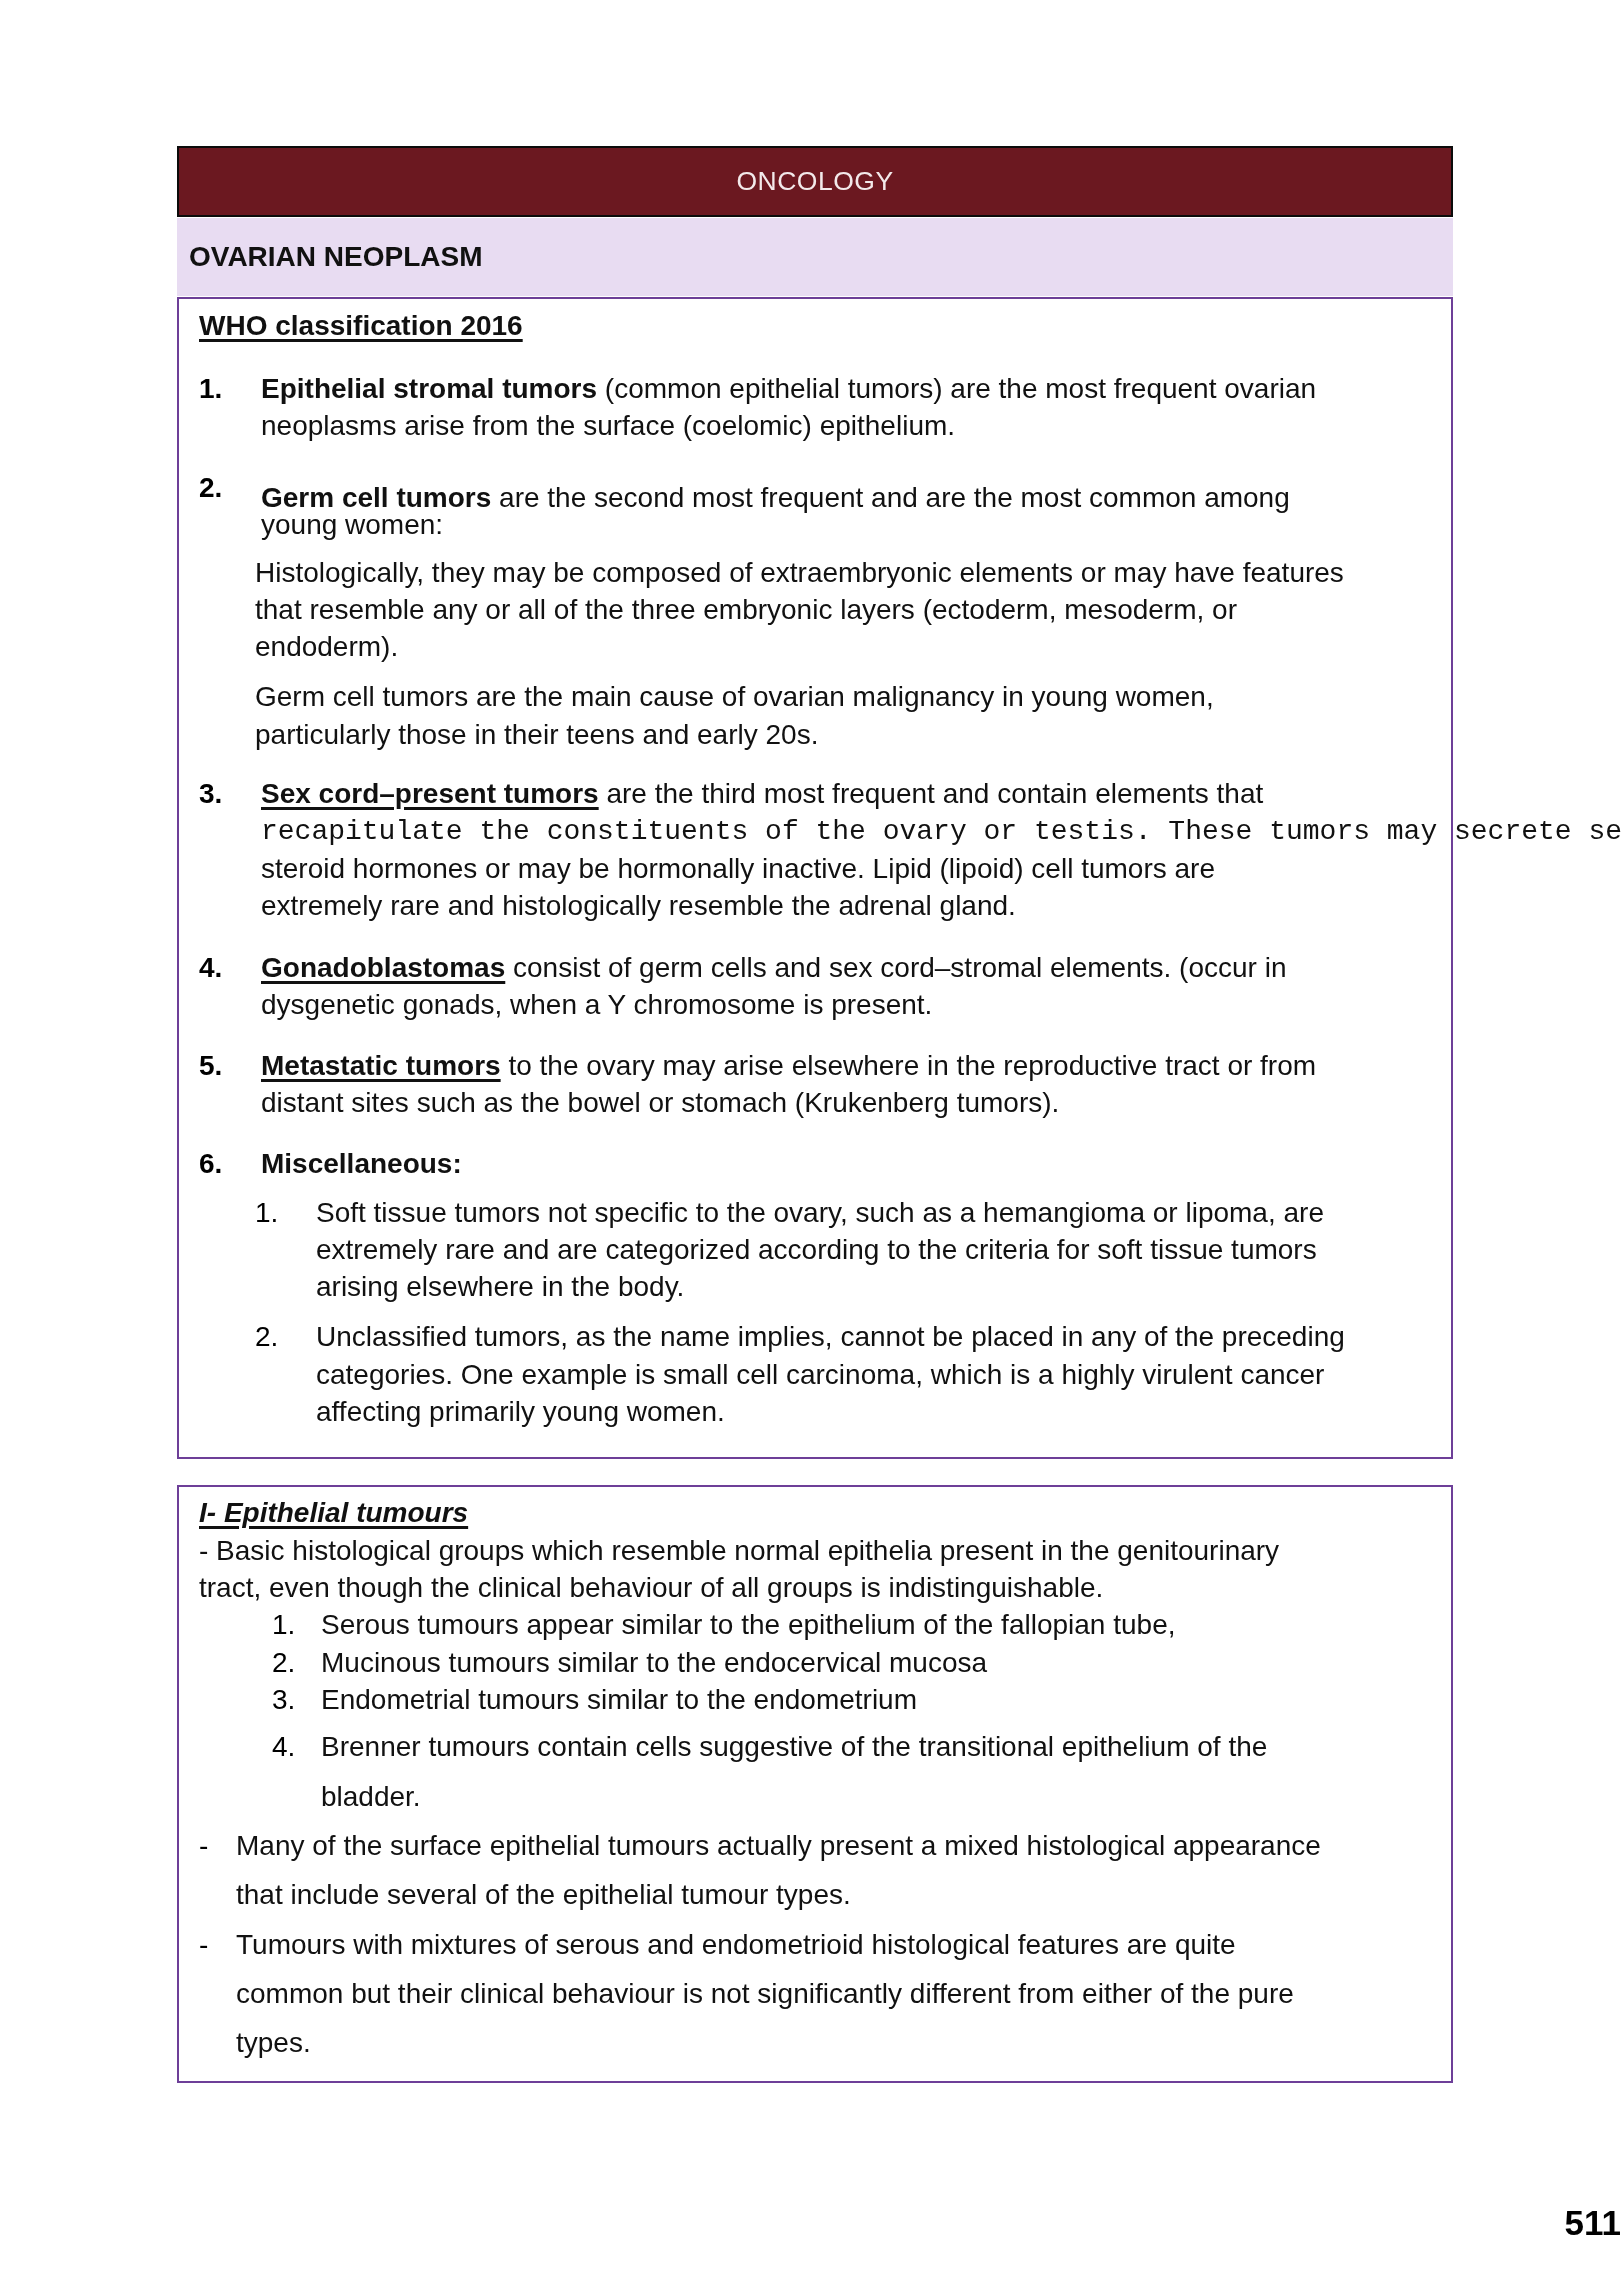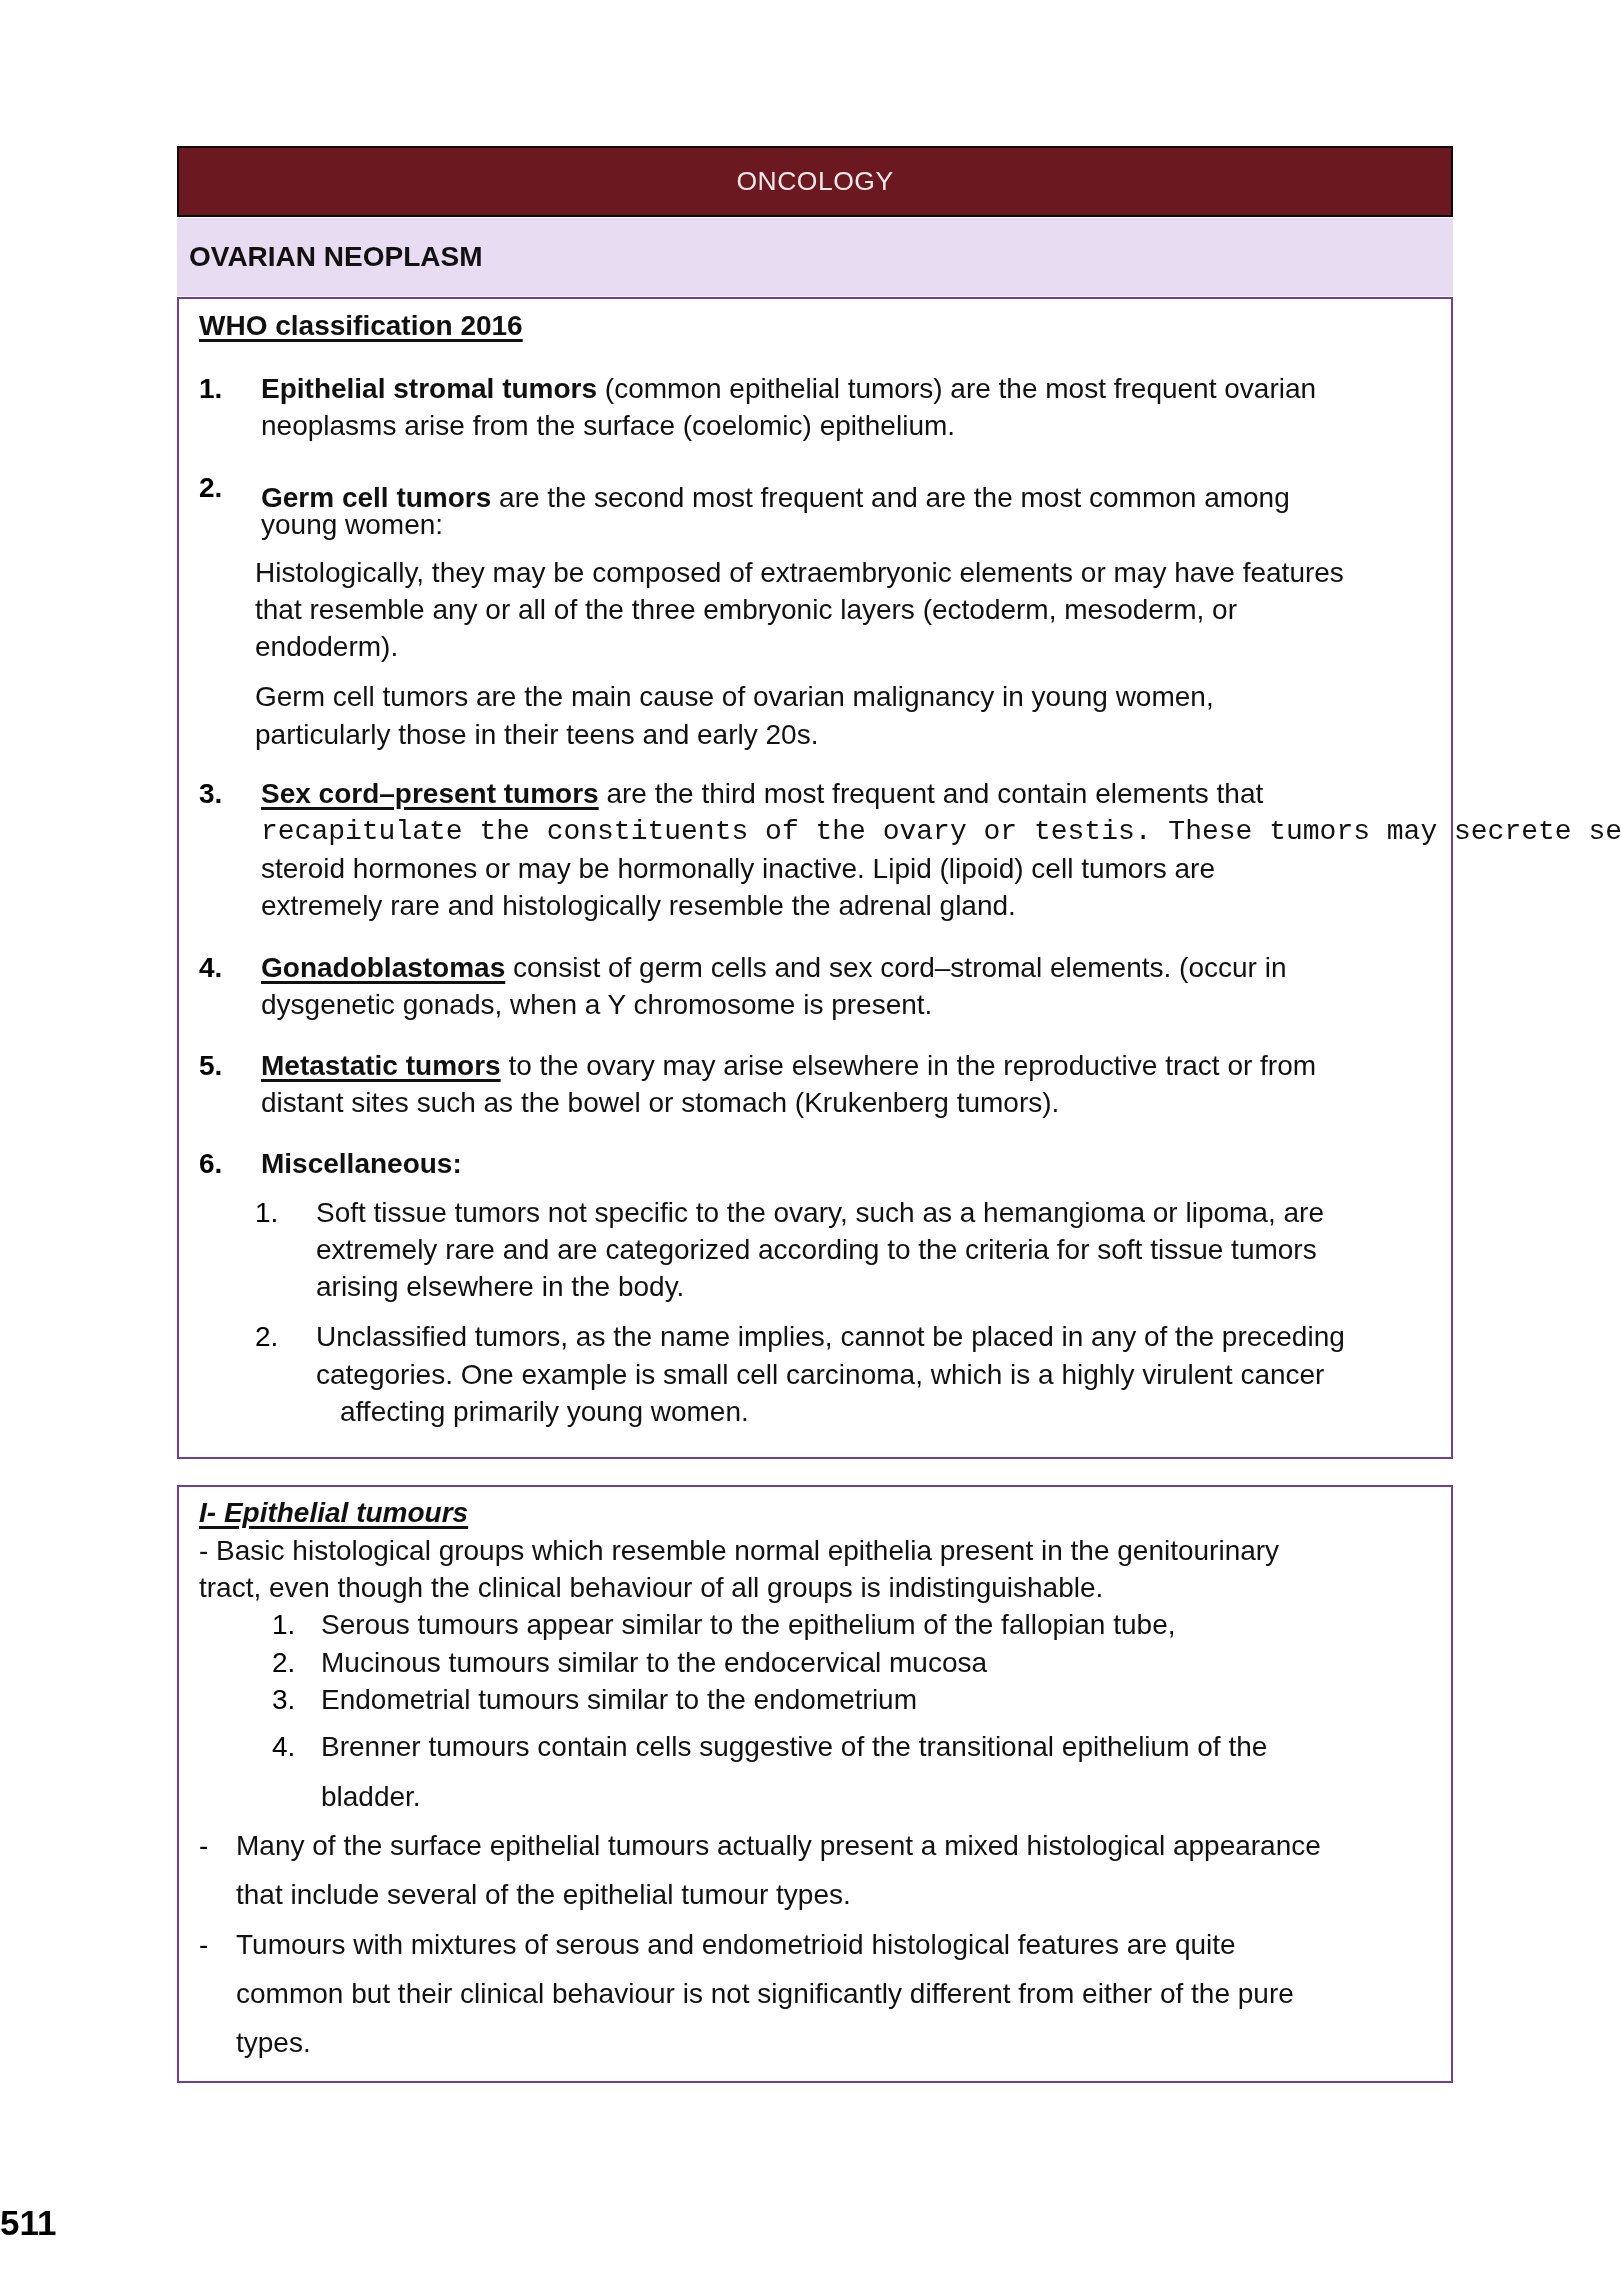--- a/index.html
+++ b/index.html
@@ -26,21 +26,21 @@
   .box1 { top: 297px; height: 1162px; }
   .box2 { top: 1485px; height: 598px; }
 
   .t { position: absolute; font-size: 28px; line-height: 37px; color: #111; white-space: nowrap; }
   .u { text-decoration: underline; text-decoration-thickness: 2.9px; text-underline-offset: 3.9px; }
   .b { font-weight: bold; }
   .i { font-style: italic; }
   .num { position: absolute; font-size: 28px; line-height: 37px; font-weight: bold; }
   .num-plain { position: absolute; font-size: 28px; line-height: 37px; }
 
-  .page-number { position: absolute; left: 0; width: 1621px; top: 2203px; text-align: left; font-size: 35px; font-weight: bold; font-family: "Liberation Sans", sans-serif; }
+  .page-number { position: absolute; left: 0; width: 1621px; top: 2203px; text-align: right; font-size: 35px; font-weight: bold; font-family: "Liberation Sans", sans-serif; }
 </style>
 </head>
 <body>
 
 <div class="page">
 
   <div class="header-bar">
     <span>ONCOLOGY</span>
   </div>
 
@@ -83,21 +83,21 @@
   <div class="t b" style="left:261px; top:1145px;">Miscellaneous:</div>
 
   <div class="num-plain" style="left:255px; top:1194px;">1.</div>
   <div class="t" style="left:316px; top:1194px;">Soft tissue tumors not specific to the ovary, such as a hemangioma or lipoma, are</div>
   <div class="t" style="left:316px; top:1231px;">extremely rare and are categorized according to the criteria for soft tissue tumors</div>
   <div class="t" style="left:316px; top:1268px;">arising elsewhere in the body.</div>
 
   <div class="num-plain" style="left:255px; top:1318px;">2.</div>
   <div class="t" style="left:316px; top:1318px;">Unclassified tumors, as the name implies, cannot be placed in any of the preceding</div>
   <div class="t" style="left:316px; top:1356px;">categories. One example is small cell carcinoma, which is a highly virulent cancer</div>
-  <div class="t" style="left:316px; top:1393px;margin-left:24px;">affecting primarily young women.</div>
+  <div class="t" style="left:316px; top:1393px;">affecting primarily young women.</div>
 
   <div class="box box2"></div>
 
   <div class="t b i u" style="left:199px; top:1494px;">I- Epithelial tumours</div>
   <div class="t" style="left:199px; top:1532px;">- Basic histological groups which resemble normal epithelia present in the genitourinary</div>
   <div class="t" style="left:199px; top:1569px;">tract, even though the clinical behaviour of all groups is indistinguishable.</div>
 
   <div class="num-plain" style="left:272px; top:1606px;">1.</div>
   <div class="t" style="left:321px; top:1606px;">Serous tumours appear similar to the epithelium of the fallopian tube,</div>
   <div class="num-plain" style="left:272px; top:1644px;">2.</div>

